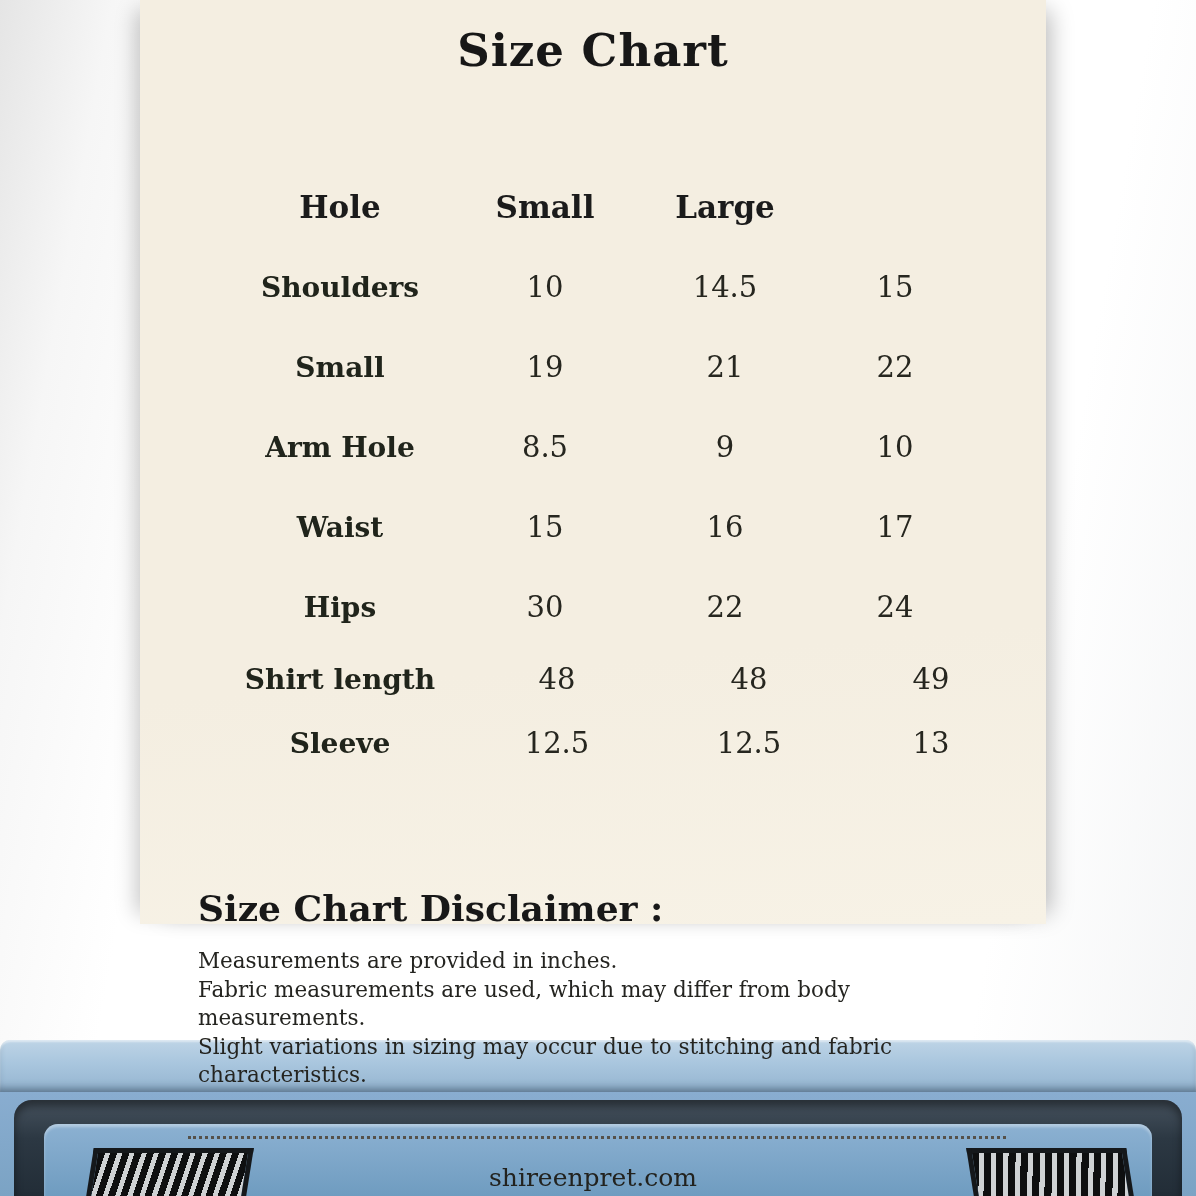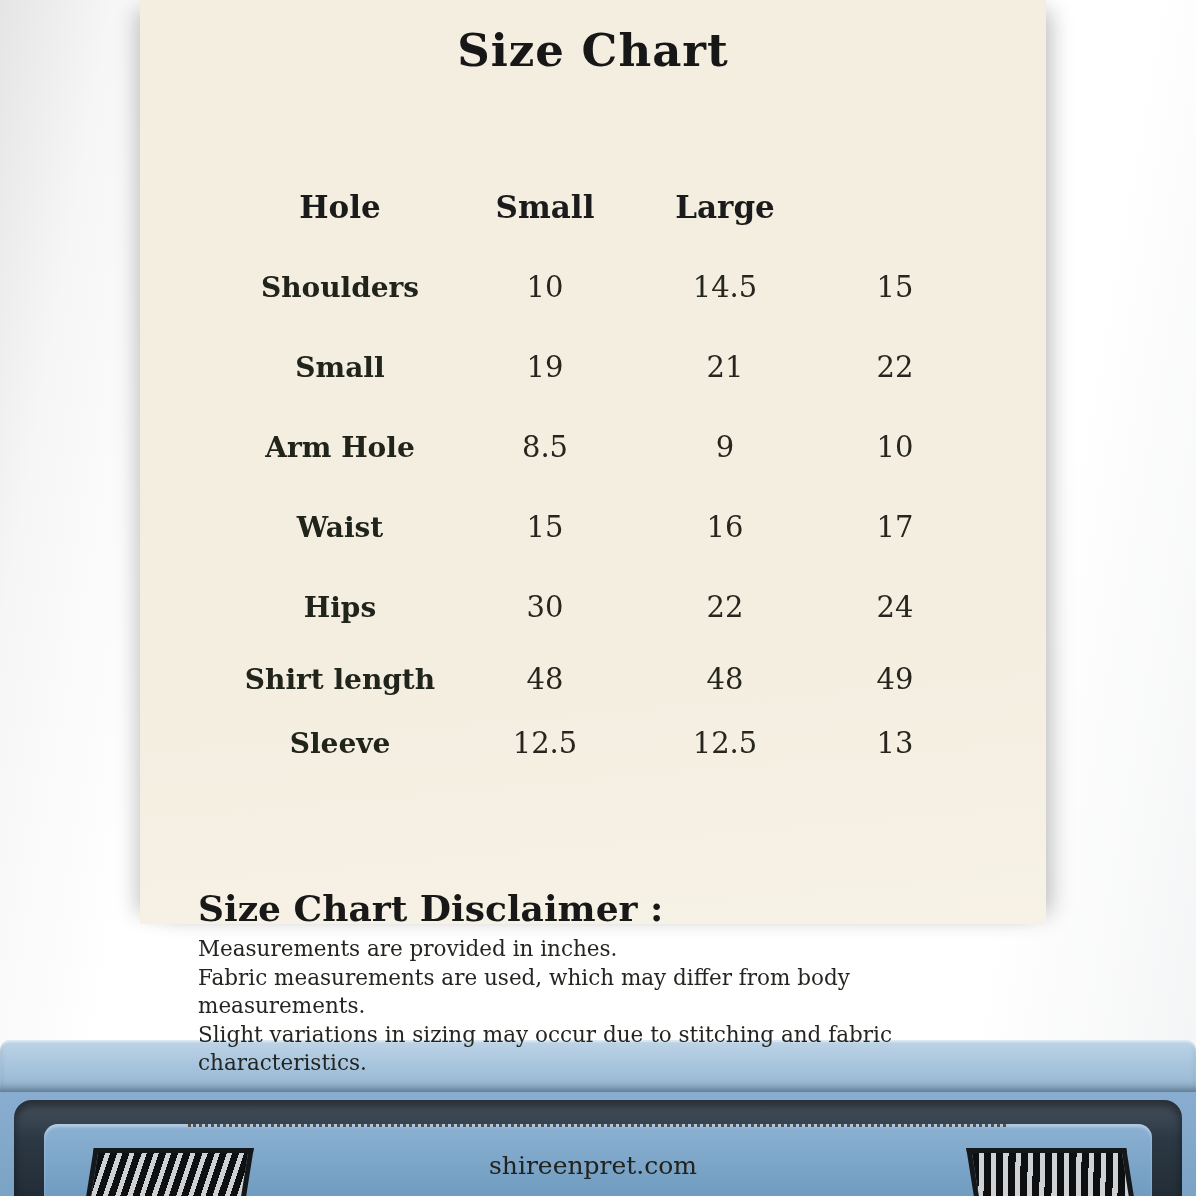--- a/index.html
+++ b/index.html
@@ -63,30 +63,30 @@
     padding-top:24px;text-align:center;
     font-size:45px;font-weight:700;letter-spacing:1px;color:#171717;
   }
 
   
   .size-table{margin:90px 0 0 90px;}
   .trow{
     display:grid;grid-template-columns:220px 190px 170px 170px;
     align-items:center;height:80px;
   }
-  .trow:nth-child(n+7){height:64px;}  
+  .trow:nth-child(n+7){height:64px;gap:12px;}  
   .trow .cell{text-align:center;font-size:30px;}
   .trow .head{font-weight:700;font-size:31px;color:#1b1b1b;}
   .trow .rlabel{font-weight:700;font-size:28px;color:#20241b;}
   .trow .val{font-size:29px;color:#26261f;}
 
   
   .disclaimer{margin:112px 58px 0 58px;}
   .disclaimer-heading{font-size:36px;font-weight:700;color:#181818;}
-  .disclaimer-lines{margin-top:6px;}
+  .disclaimer-lines{margin-top:18px;}
   .disclaimer-line{font-size:21.5px;line-height:28.5px;color:#242420;}
 
   
   .divider{
     margin:46px 0 0 48px;width:818px;height:0;
     border-top:3px dotted var(--divider);
   }
   .website{margin-top:24px;text-align:center;font-size:25px;color:#22221e;}
 </style>
 </head>

